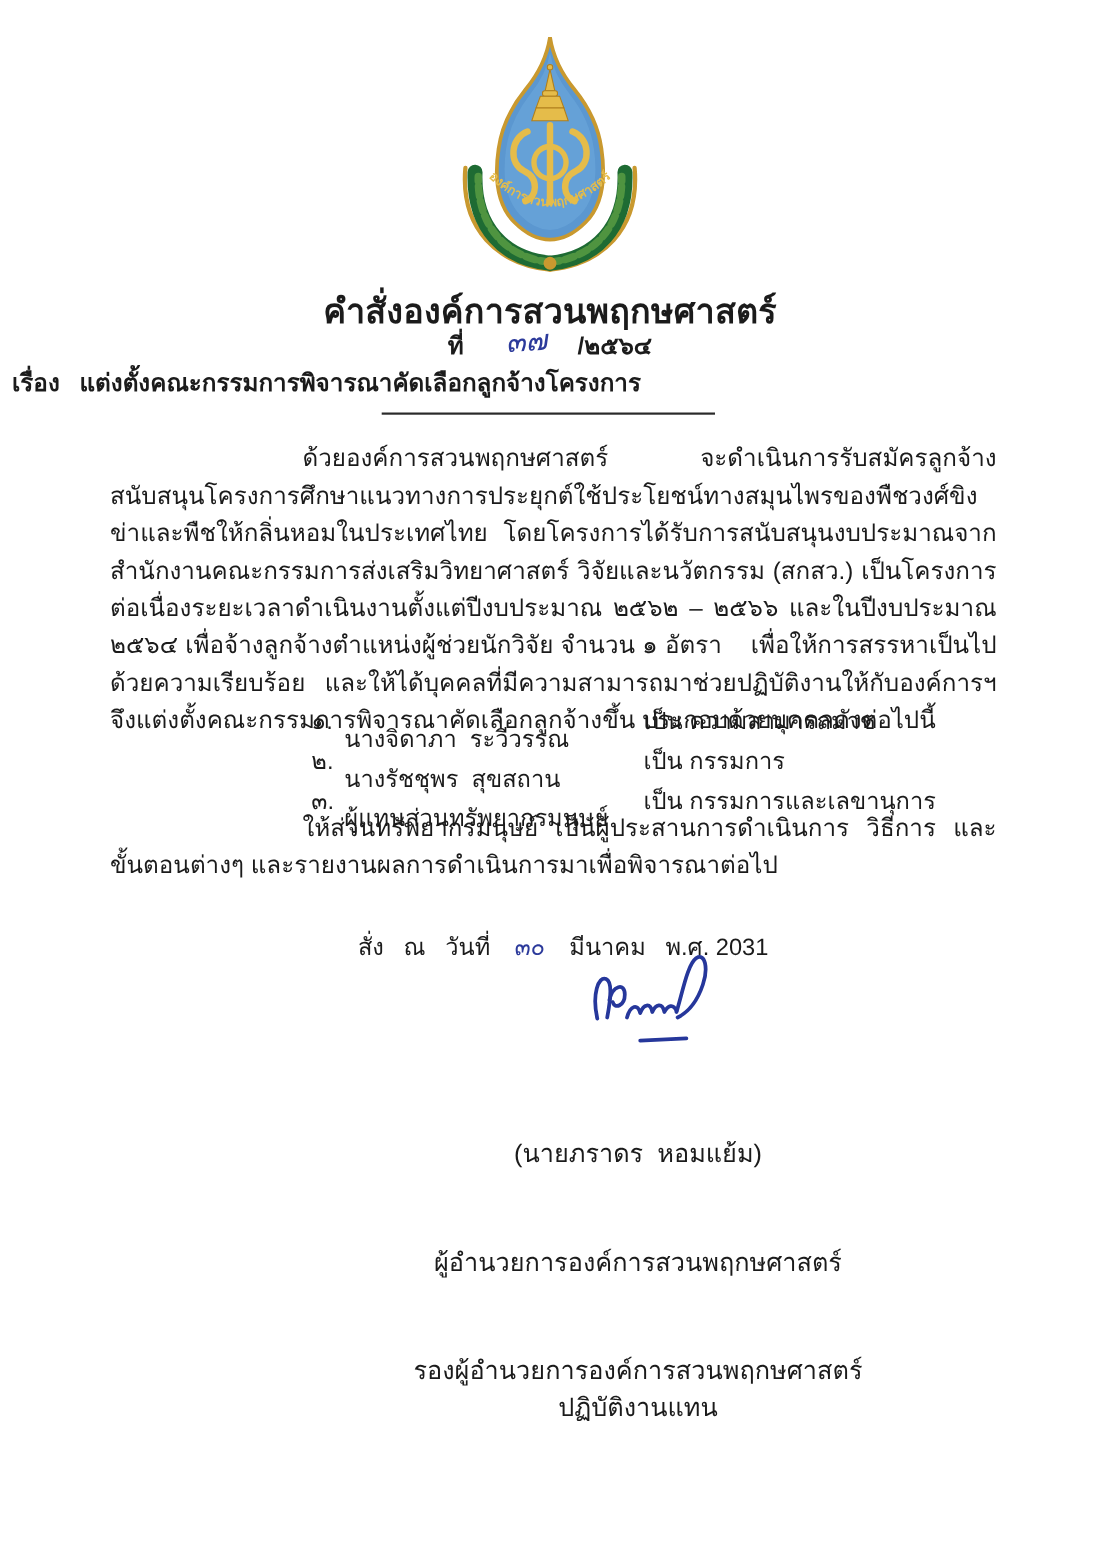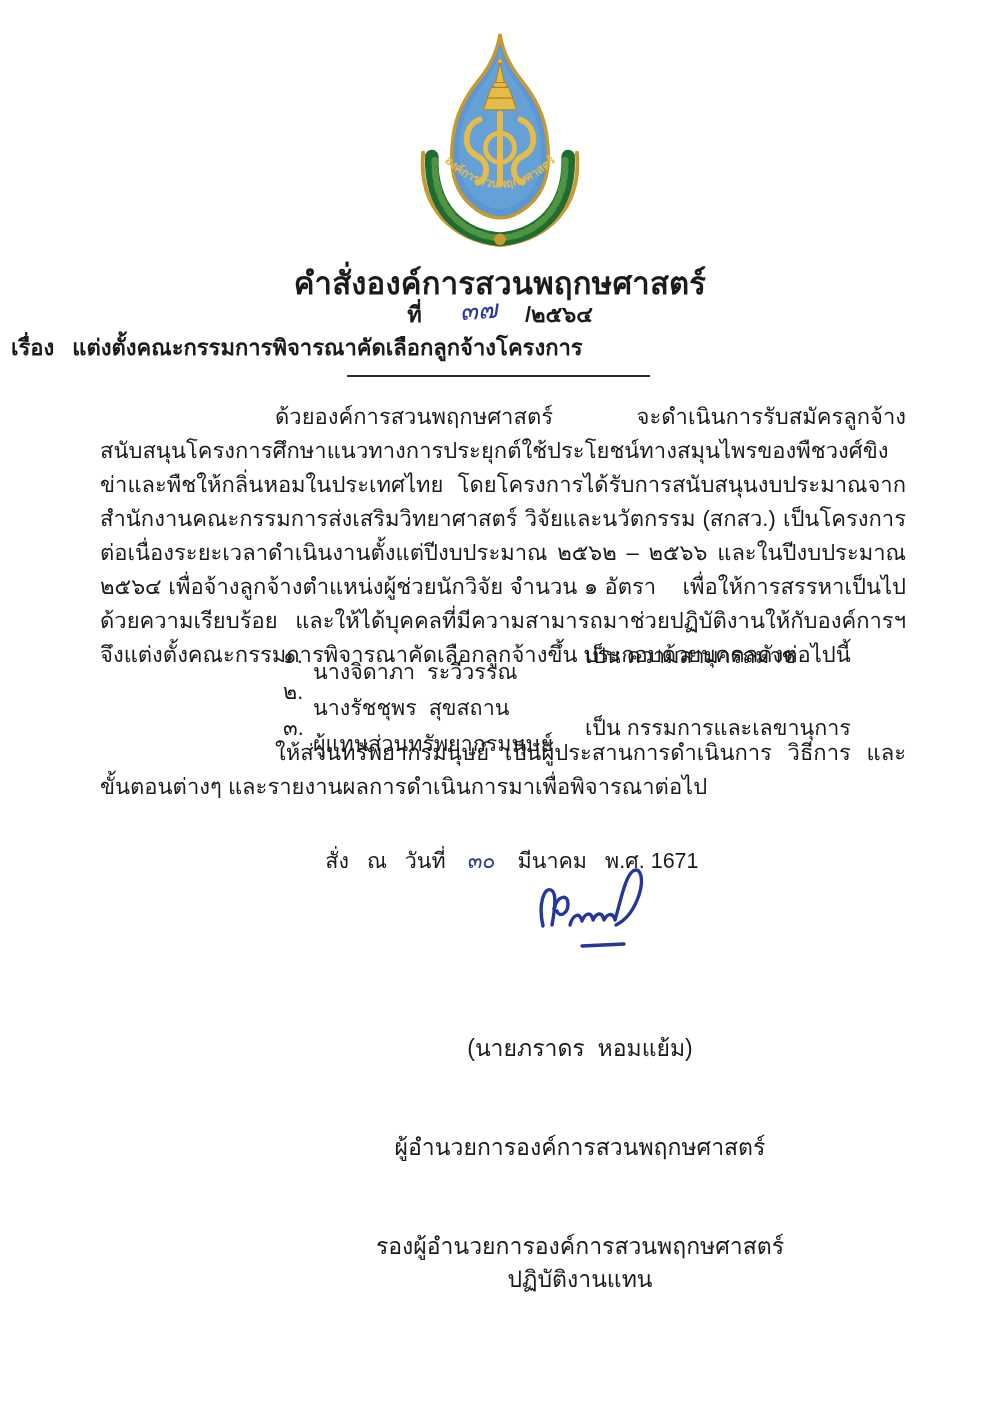--- a/index.html
+++ b/index.html
@@ -129,32 +129,33 @@
 
   <div class="committee">
     <div class="row">
       <span class="no">๑.</span>
       <span class="name">นางจิดาภา  ระวีวรรณ</span>
       <span class="role">เป็น ความสามารถมาช</span>
     </div>
     <div class="row">
       <span class="no">๒.</span>
       <span class="name">นางรัชชุพร  สุขสถาน</span>
+      <span class="role">เป็น กรรมการ</span>
     </div>
     <div class="row">
       <span class="no">๓.</span>
       <span class="name">ผู้แทนส่วนทรัพยากรมนุษย์</span>
       <span class="role">เป็น กรรมการและเลขานุการ</span>
     </div>
   </div>
 
   <div class="body-par par2">ให้ส่วนทรัพยากรมนุษย์  เป็นผู้ประสานการดำเนินการ  วิธีการ  และขั้นตอนต่างๆ และรายงานผลการดำเนินการมาเพื่อพิจารณาต่อไป</div>
 
   <div class="date-line">
-    <span>สั่ง   ณ   วันที่</span><span class="hand">๓๐</span><span>มีนาคม   พ.ศ. 1671</span>
+    <span>สั่ง   ณ   วันที่</span><span class="hand">๓๐</span><span>มีนาคม   พ.ศ. 2031</span>
   </div>
 
   <div class="signature-wrap">
     <svg width="140" height="100" viewBox="0 0 130 100">
       <g fill="none" stroke="#26379b" stroke-width="3.4" stroke-linecap="round" stroke-linejoin="round">
         <path d="M13,64 C8,42 14,25 21,28 C28,31 24,52 22,63"></path>
         <path d="M24,47 C27,34 38,31 38,42 C38,52 29,56 27,49"></path>
         <path d="M40,63 C43,52 50,50 52,59 C55,51 61,49 63,58 C66,51 72,49 74,58 C77,52 82,50 85,57"></path>
         <path d="M85,58 C91,38 95,15 103,9 C111,4 114,18 109,33 C104,48 96,58 86,63"></path>
         <path d="M52,84 L94,82"></path>

